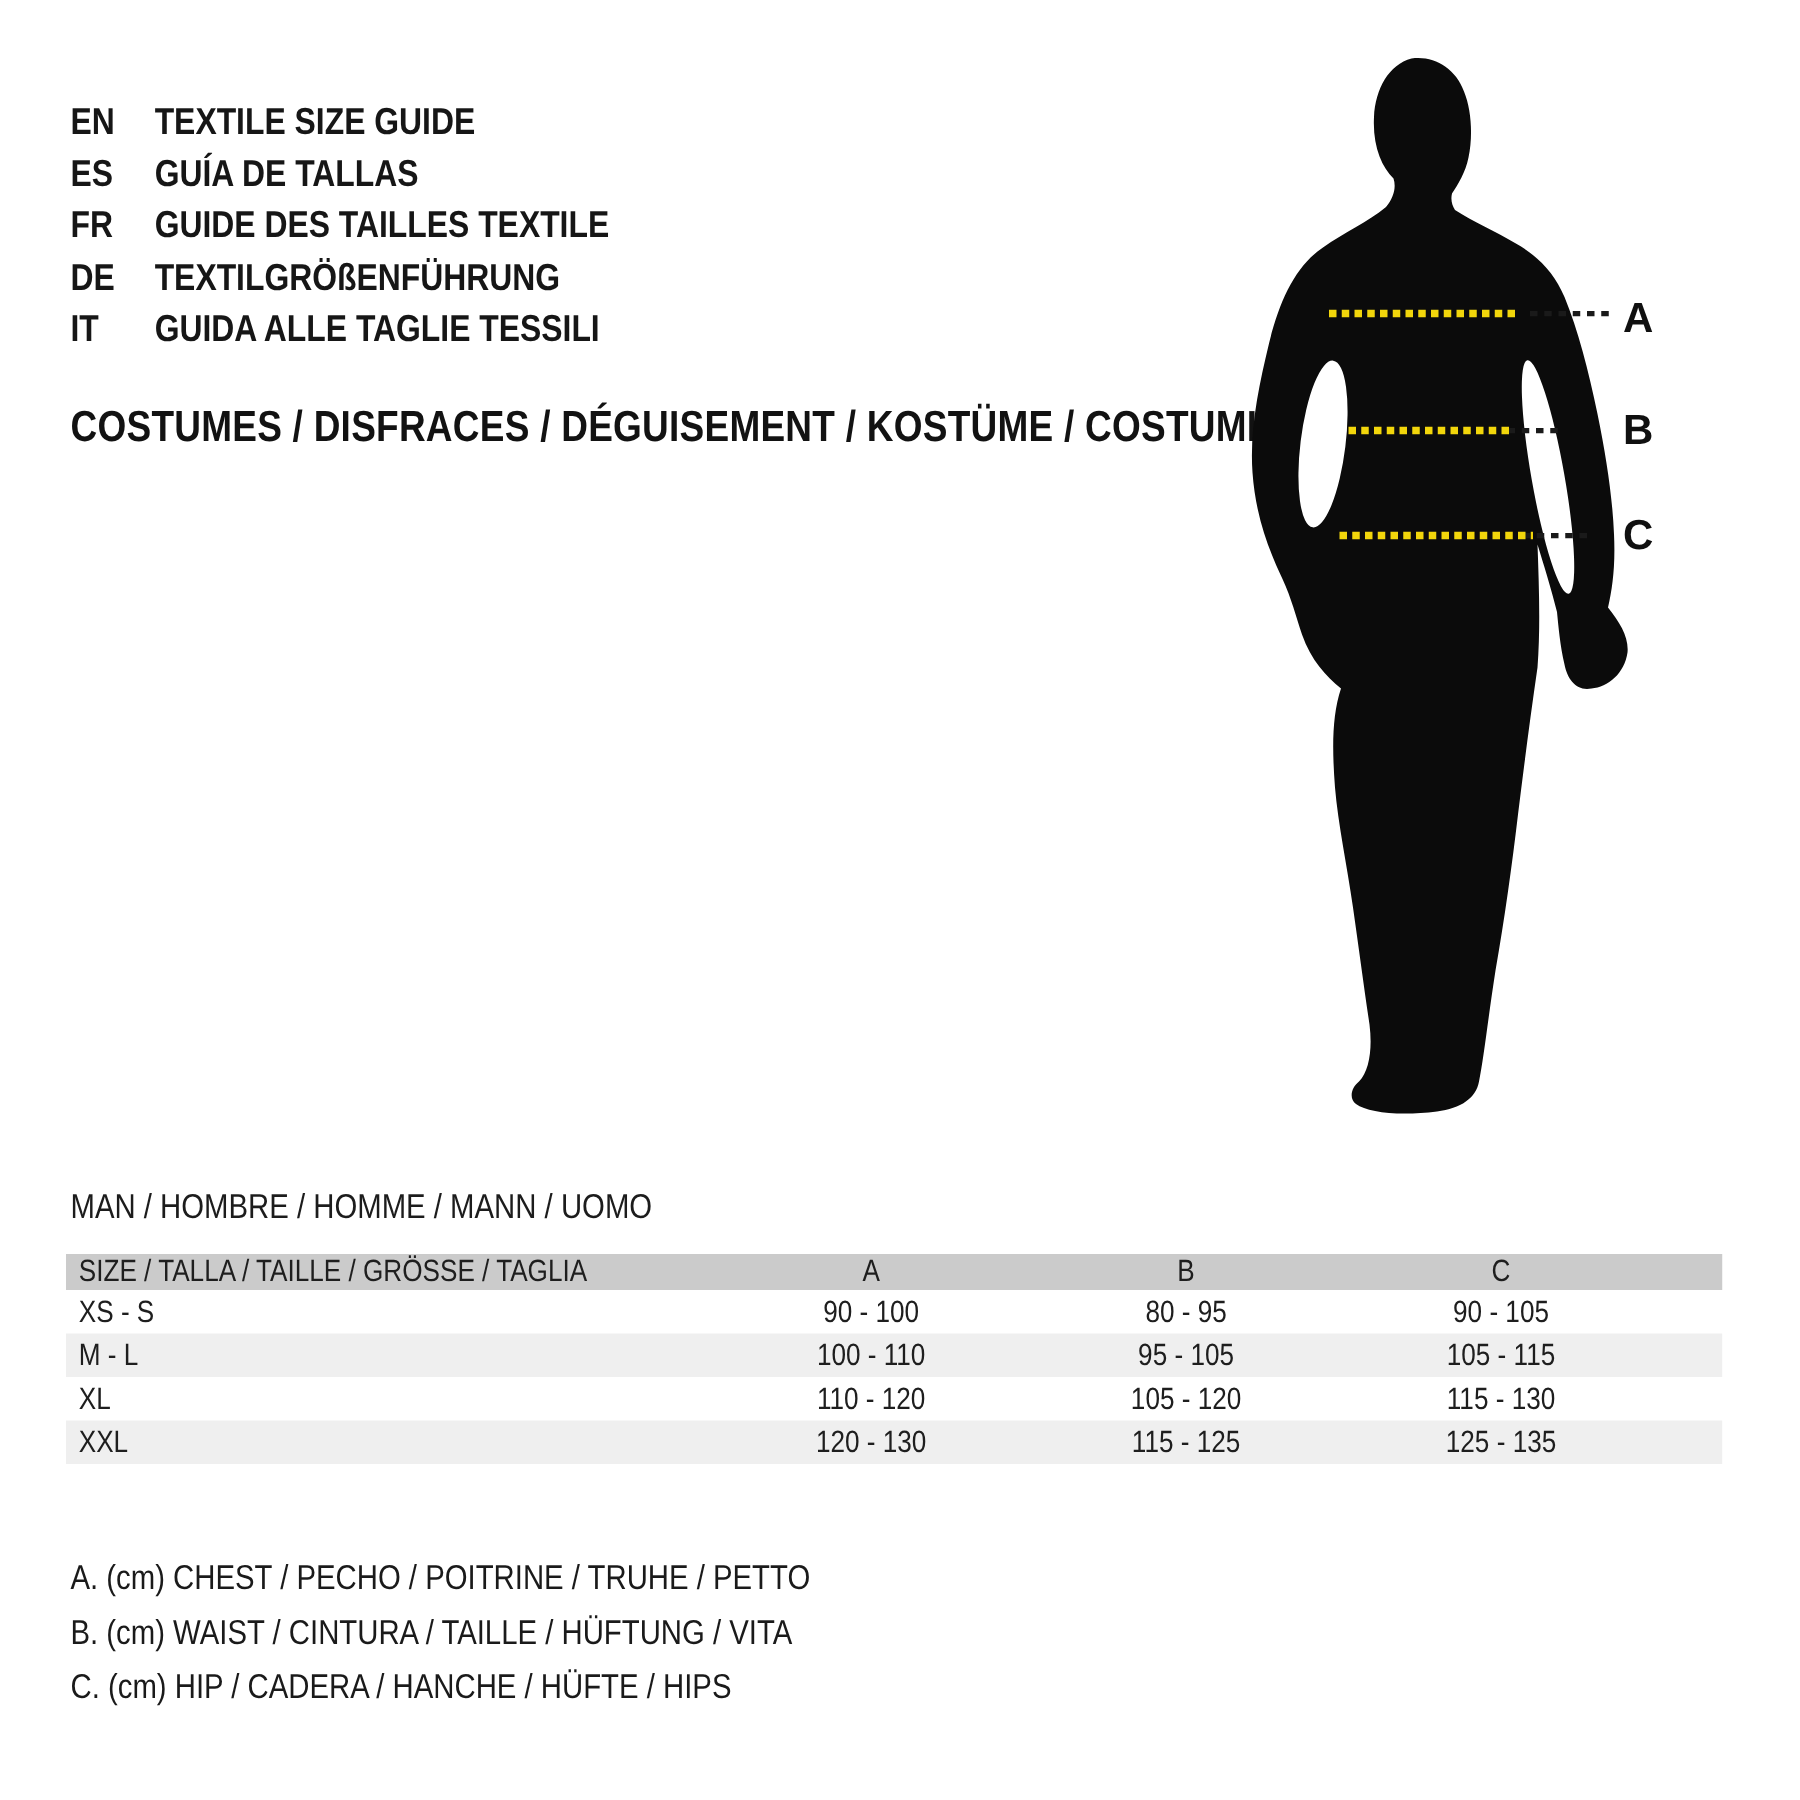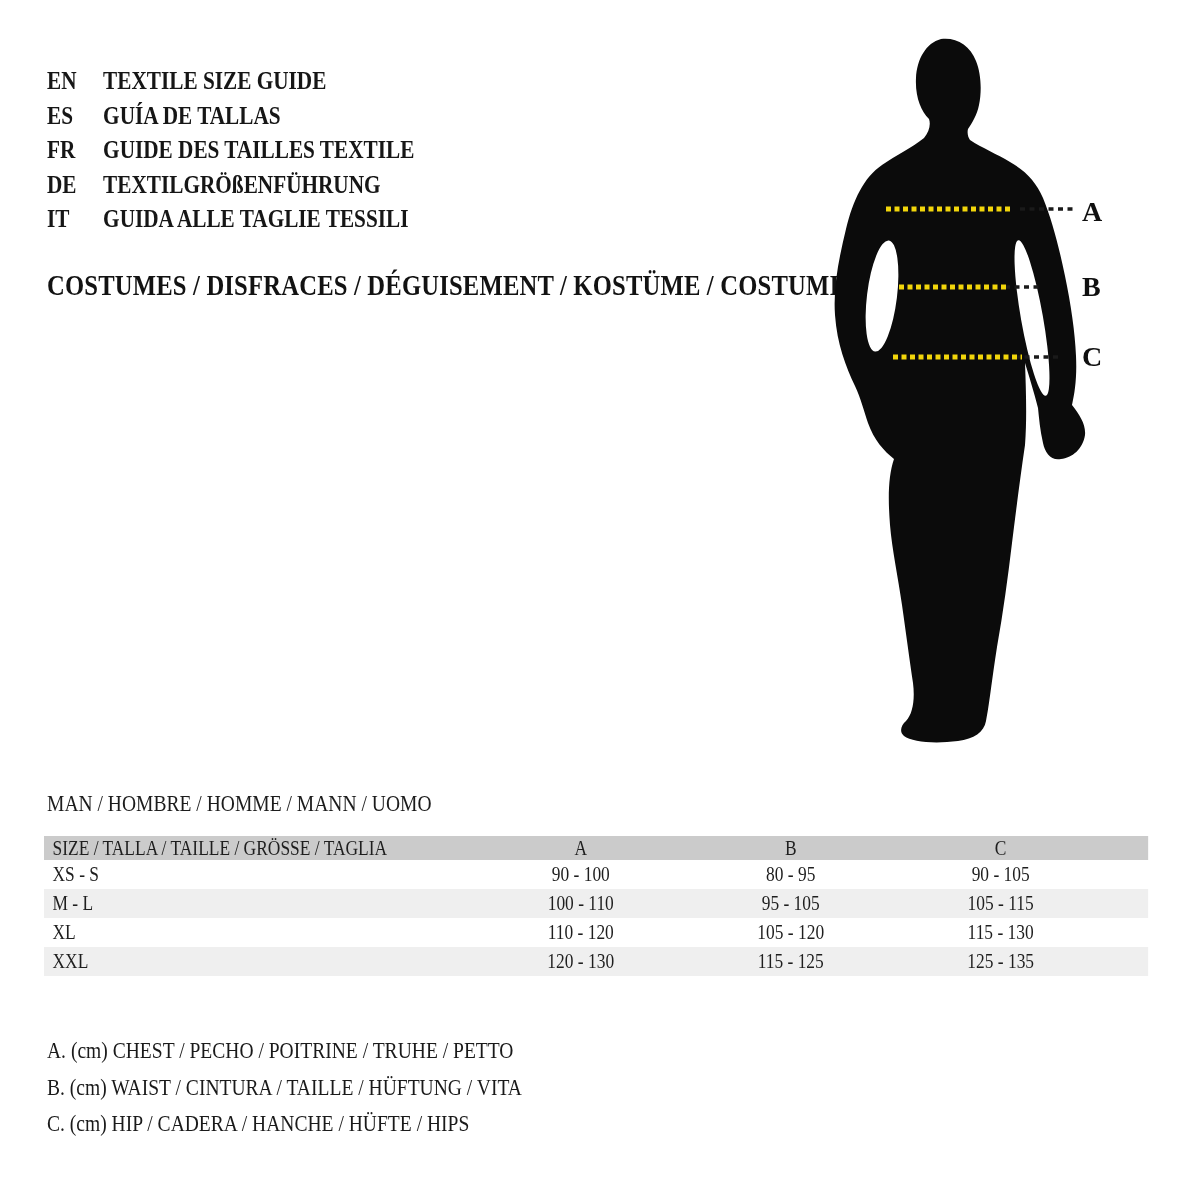--- a/index.html
+++ b/index.html
@@ -1,18 +1,18 @@
 <!DOCTYPE html>
 <html><head>
 <meta charset="utf-8">
 <style>
   html,body{margin:0;padding:0;background:#ffffff;}
   .page{
     position:relative;width:1200px;height:1200px;background:#ffffff;overflow:hidden;
-    font-family:Liberation Serif, serif;color:#111;
+    font-family:Liberation Sans, sans-serif;color:#111;
   }
   .condense{transform:scaleX(0.85);transform-origin:0 0;}
 
   
   .lang-list{position:absolute;left:47px;top:64px;}
   .lang-row{display:flex;height:34.6px;line-height:34.6px;font-size:25px;font-weight:700;color:#161616;white-space:nowrap;}
   .lang-code{width:66px;flex:0 0 66px;}
   .lang-label{flex:0 0 auto;}
 
   

